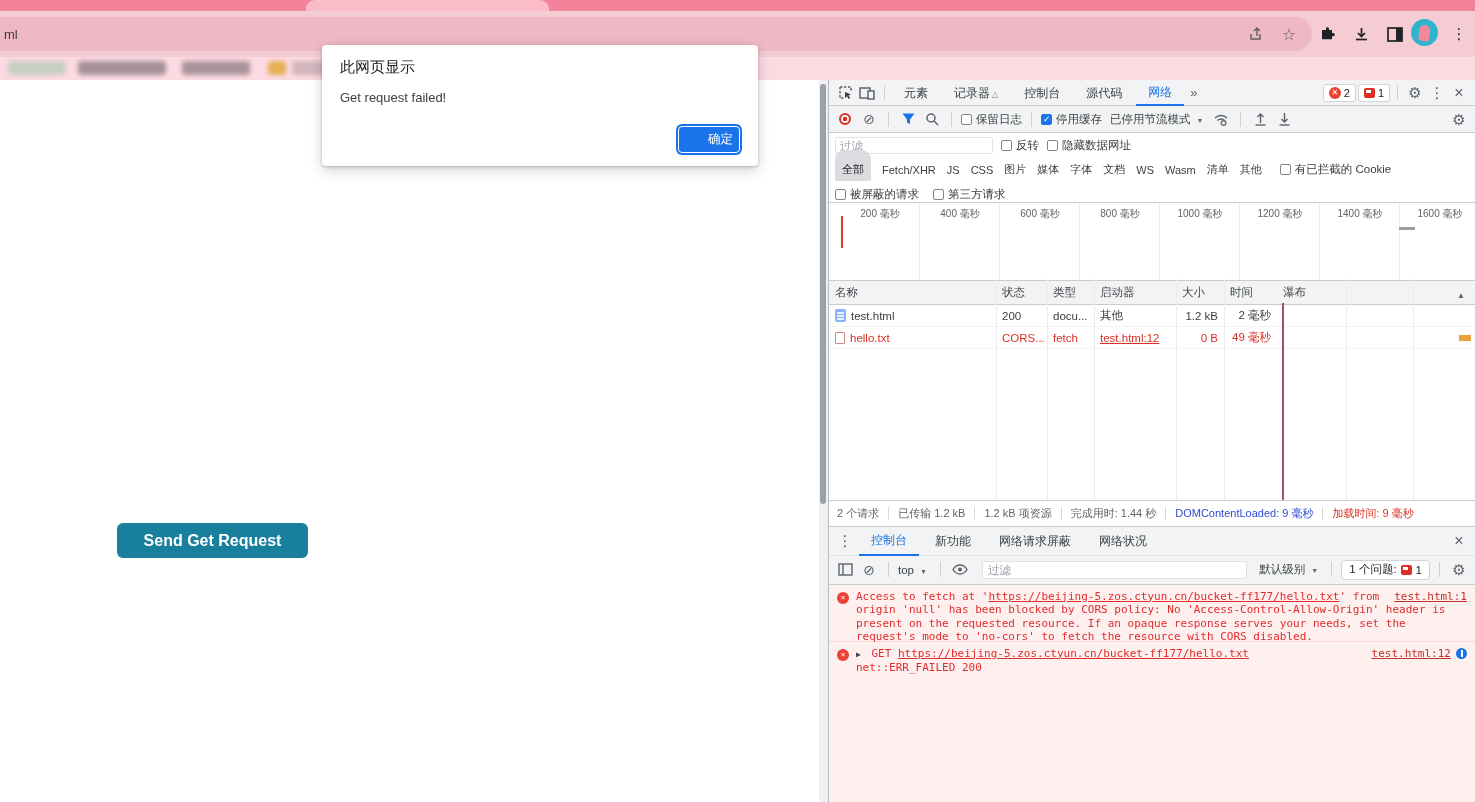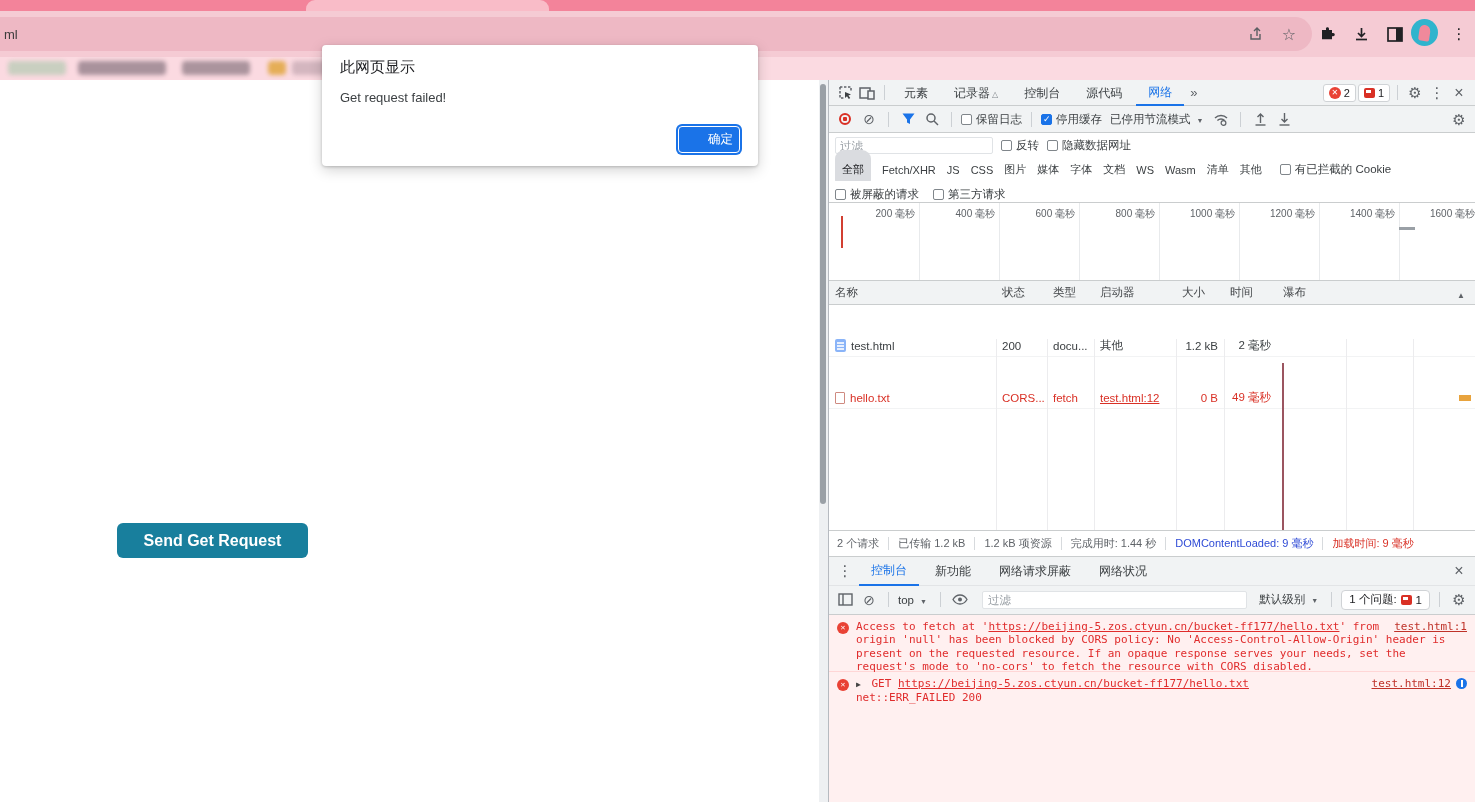--- a/index.html
+++ b/index.html
@@ -55,28 +55,28 @@
   .dt-filter { height:25px; background:#fff; gap:8px; }
   .flt-input { width:158px; height:17px; border:1px solid #e0e3e6; border-radius:2px; background:#fff;
     font-family:"Liberation Sans",sans-serif; font-size:11.5px; color:#333; padding:0 4px; }
   .flt-input::placeholder { color:#9aa0a6; }
   .dt-pills { height:23px; background:#fff; gap:11px; }
   .pill { font-size:11px; color:#3c4043; white-space:nowrap; }
   .pill.active { background:#dadce0; border-radius:9px; padding:12px 7px; color:#202124; }
   .dt-row3 { height:22px; background:#fff; border-bottom:1px solid #cacdce; gap:14px;align-items:flex-end; }
   .overview { position:relative; height:78px; border-bottom:1px solid #cacdce; background:#fff; flex:none; overflow:hidden; }
   .ovgrid { position:absolute; top:0; bottom:0; width:1px; background:#e8eaec; }
-  .ovlabel { position:absolute; top:4px; width:70px; text-align:right; font-size:10px; color:#5f6368; white-space:nowrap; }
+  .ovlabel { position:absolute; top:4px; width:70px; text-align:center; font-size:10px; color:#5f6368; white-space:nowrap; }
   .ovload { position:absolute; left:12px; top:13px; width:2px; height:32px; background:#d23f31; }
   .ovbar { position:absolute; left:570px; top:24px; width:16px; height:3px; background:#9aa0a6; }
   .ngrid { display:grid; grid-template-columns:167px 51px 47px 82px 48px 53px 1fr; align-items:center; flex:none; }
   .nheader { height:24px; background:#f1f3f4; border-bottom:1px solid #cacdce; font-size:11.5px; color:#44474a; }
   .nheader > div { padding:0 6px; white-space:nowrap; overflow:hidden; position:relative; }
   .sortarrow { position:absolute; right:10px; top:6px; font-size:8px; color:#5f6368; }
-  .nrow { height:22px; font-size:11.5px; border-bottom:1px solid #f2f3f4; background:#fff;margin-top:30px; }
+  .nrow { height:22px; font-size:11.5px; border-bottom:1px solid #f2f3f4; background:#fff; }
   .nrow > div { padding:0 6px; white-space:nowrap; overflow:hidden; display:flex; align-items:center; }
   .num { justify-content:flex-end; }
   .redtxt { color:#d93025; }
   .redlink { color:#d93025; text-decoration:underline; }
   .docicon { width:11px; height:13px; background:#8ab4f8; border-radius:2px; margin-right:5px; position:relative; flex:none; }
   .docicon::after { content:""; position:absolute; left:2px; top:3px; width:7px; height:1.5px; background:#e8f0fe; box-shadow:0 3px 0 #e8f0fe, 0 6px 0 #e8f0fe; }
   .fileicon { width:10px; height:12px; background:#fff; border:1px solid #cf8a80; border-radius:1px; margin-right:5px; flex:none; }
   .nempty { position:relative; flex:1; background:#fff; }
   .tline { position:absolute; top:0; bottom:0; width:1px; background:#ececee; }
   .loadline2 { position:absolute; left:453px; top:0; bottom:0; width:2px; background:#9b5560; }

